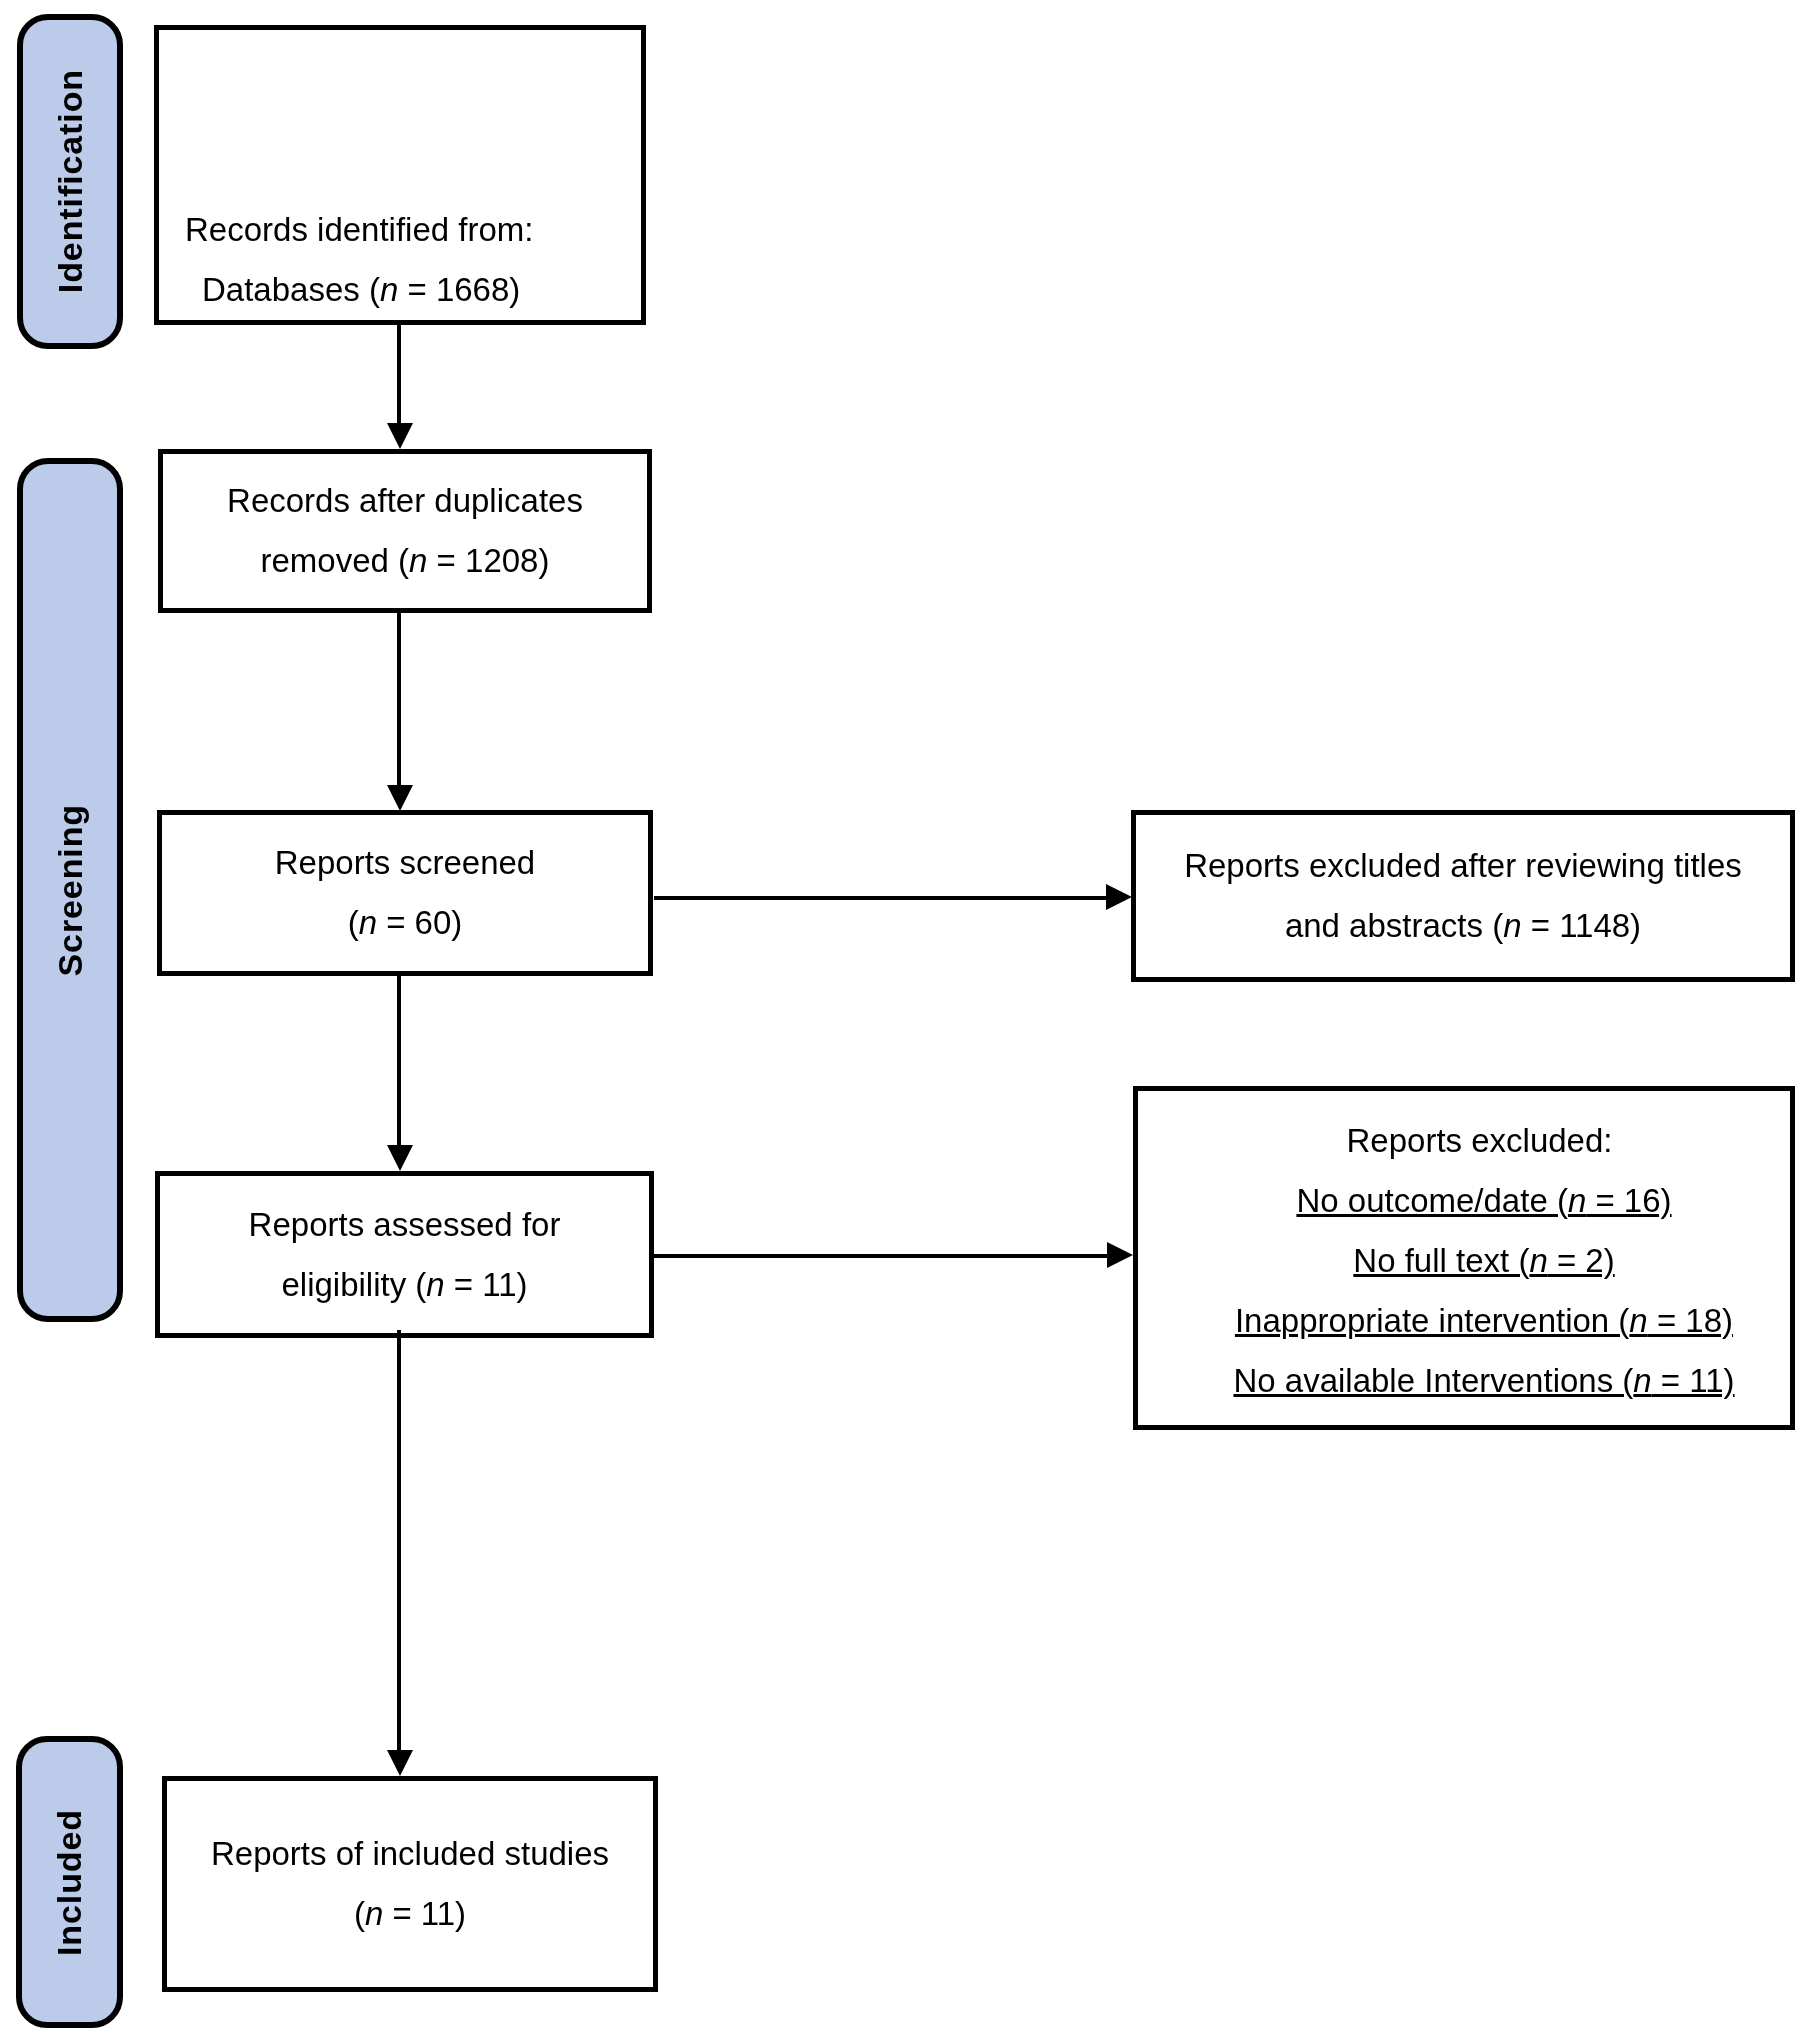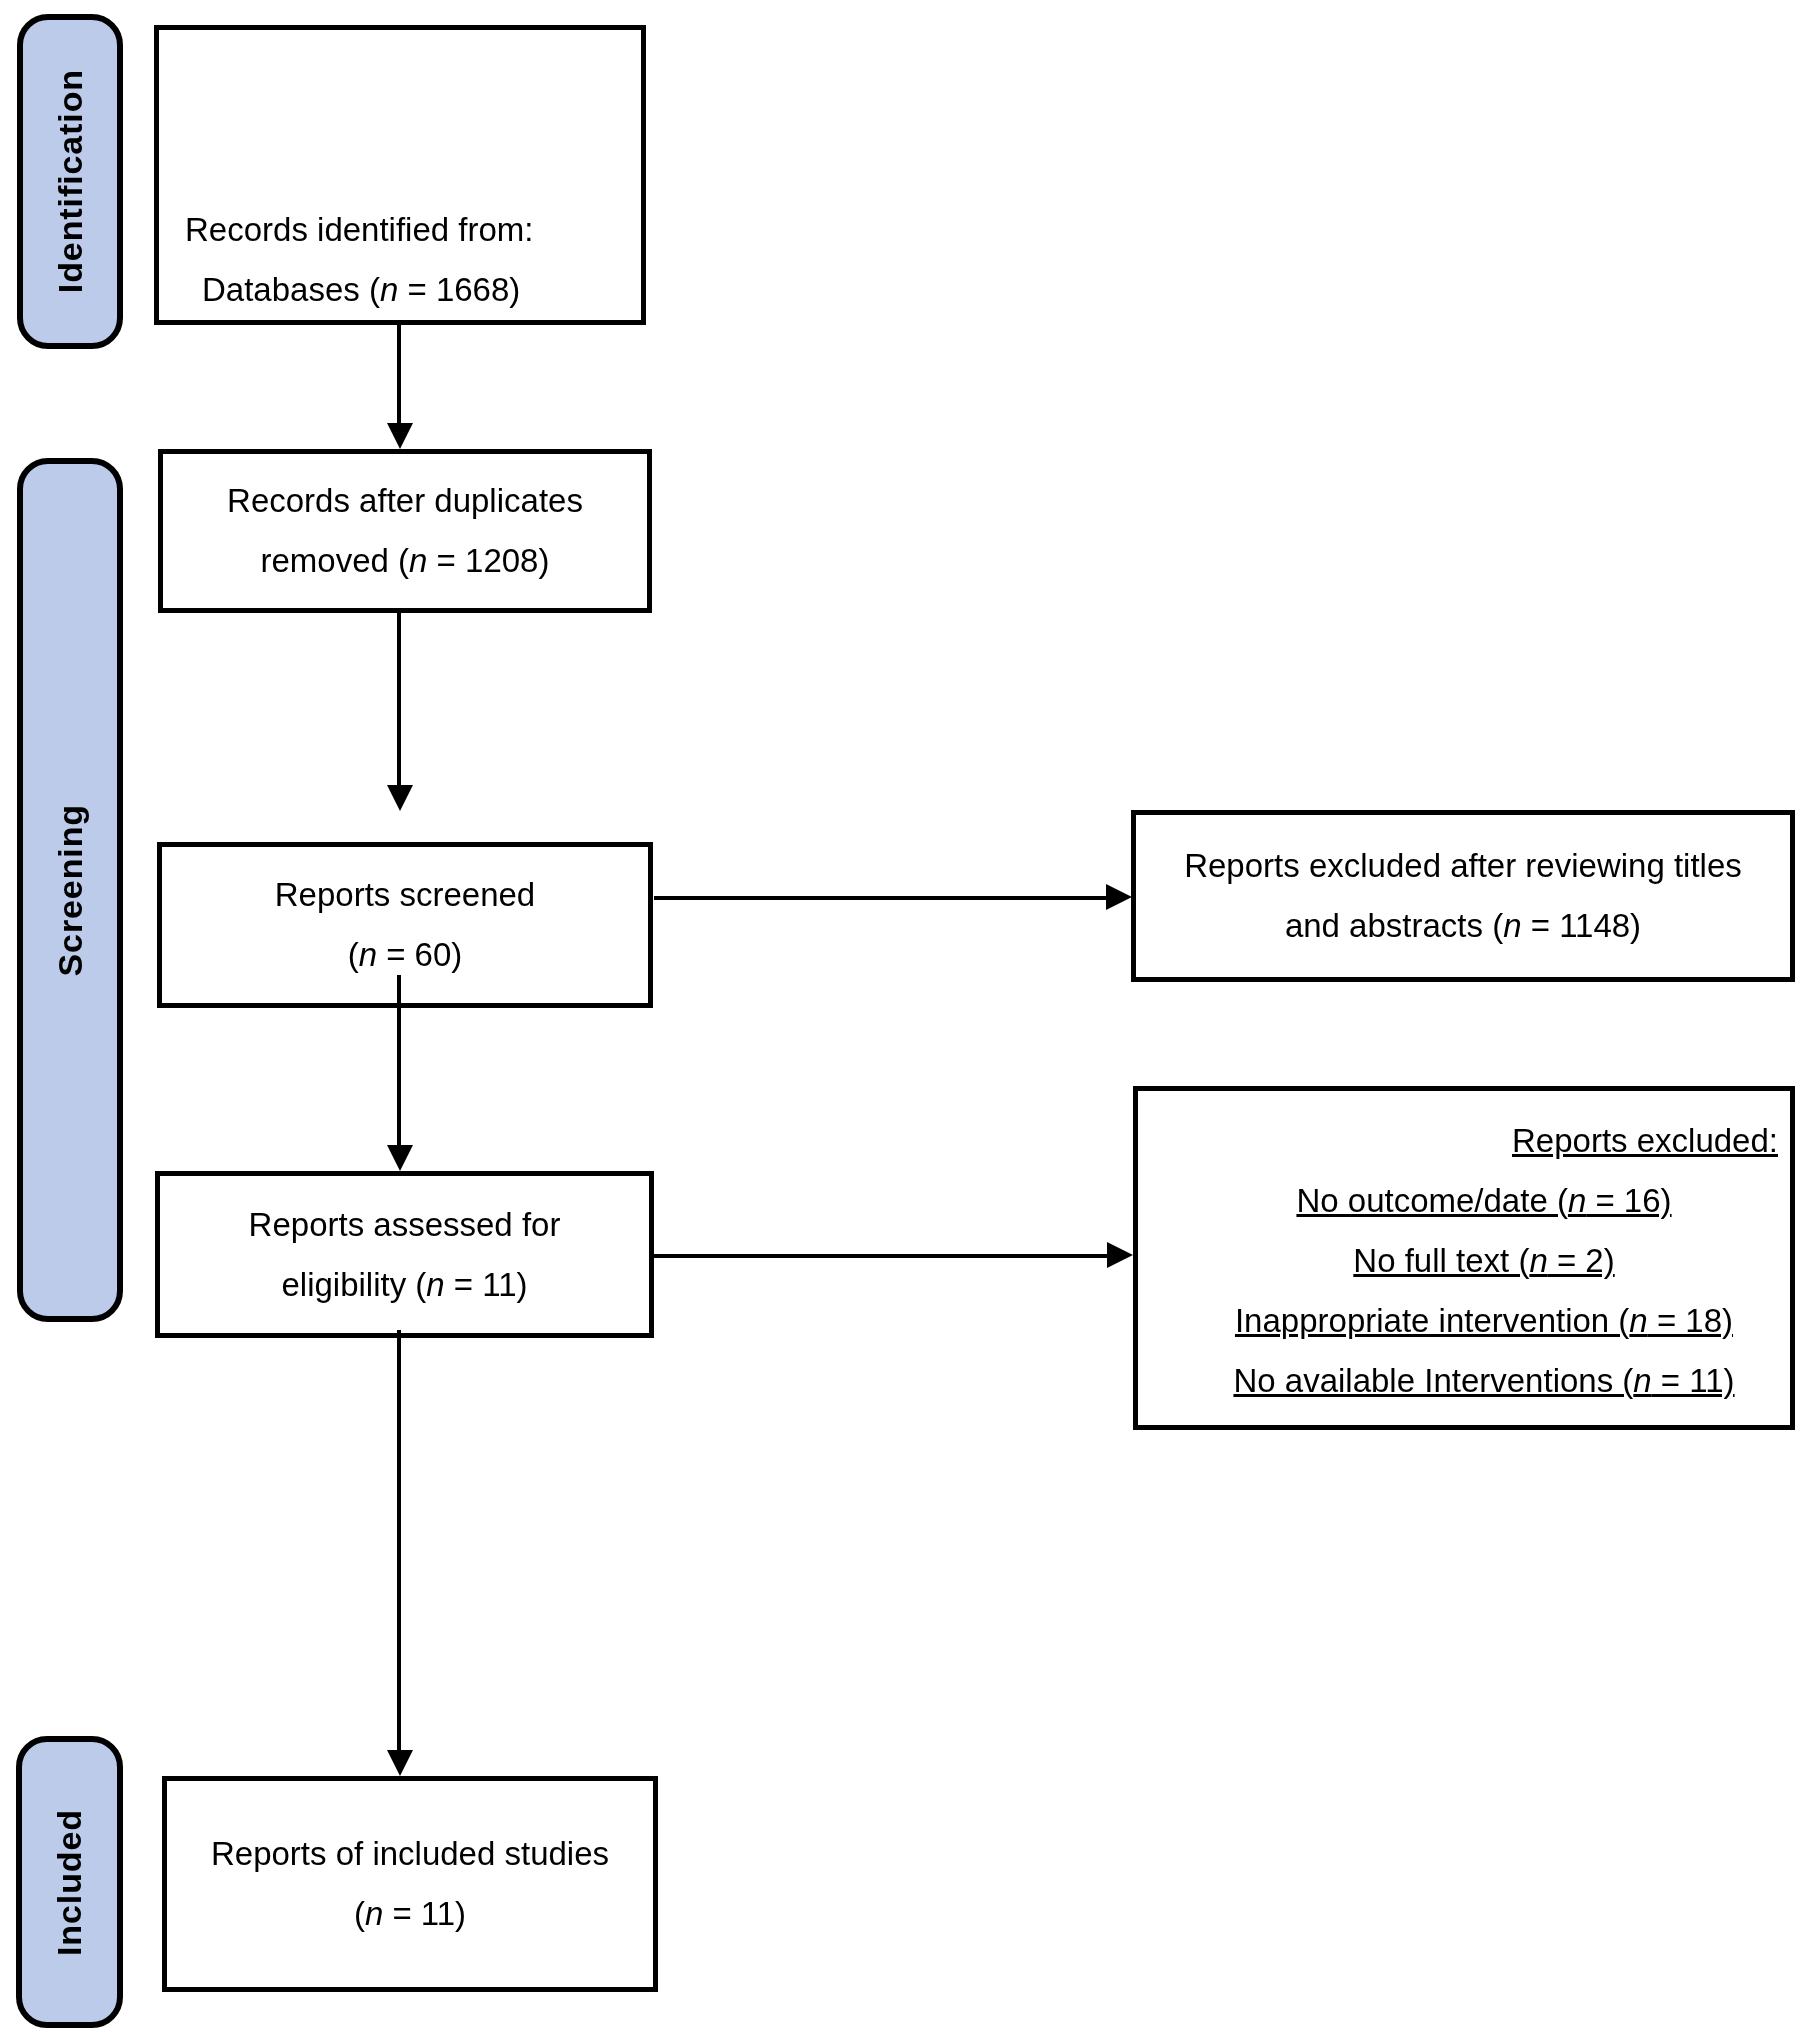--- a/index.html
+++ b/index.html
@@ -54,29 +54,29 @@
   }
   .box .line { white-space: nowrap; }
   .it { font-style: italic; }
 
   .box-identified { left: 154px; top: 25px;  width: 492px; height: 300px;
     justify-content: flex-end; align-items: flex-start; text-align: left;
     padding: 65px 17px 0 26px; }
   .box-identified .indent { margin-left: 17px; }
 
   .box-duplicates { left: 158px; top: 449px;  width: 494px; height: 164px; }
-  .box-screened   { left: 157px; top: 810px;  width: 496px; height: 166px; margin-top: 32px; }
+  .box-screened   { left: 157px; top: 810px;  width: 496px; height: 166px; }
   .box-assessed   { left: 155px; top: 1171px; width: 499px; height: 167px; }
   .box-included   { left: 162px; top: 1776px; width: 496px; height: 216px; }
 
   .box-excluded-titles  { left: 1131px; top: 810px;  width: 664px; height: 172px; }
   .box-excluded-reasons { left: 1133px; top: 1086px; width: 662px; height: 344px;
     justify-content: flex-start; align-items: stretch; text-align: left;
     padding: 20px 12px 0 0; }
-  .box-excluded-reasons .reason-header { padding-left: 43px; text-align: right; text-decoration: underline; }
+  .box-excluded-reasons .reason-header { padding-left: 43px; text-align: center; }
   .box-excluded-reasons .reason-items { padding-left: 52px; text-decoration: underline; }
   .box-excluded-reasons .reason-items .line { text-align: center; }
 
   
   .vline {
     position: absolute; width: 4.3px; background: var(--line-color); left: 397px;
   }
   .vhead {
     position: absolute; left: 387px; width: 0; height: 0;
     border-left: 13px solid transparent;

